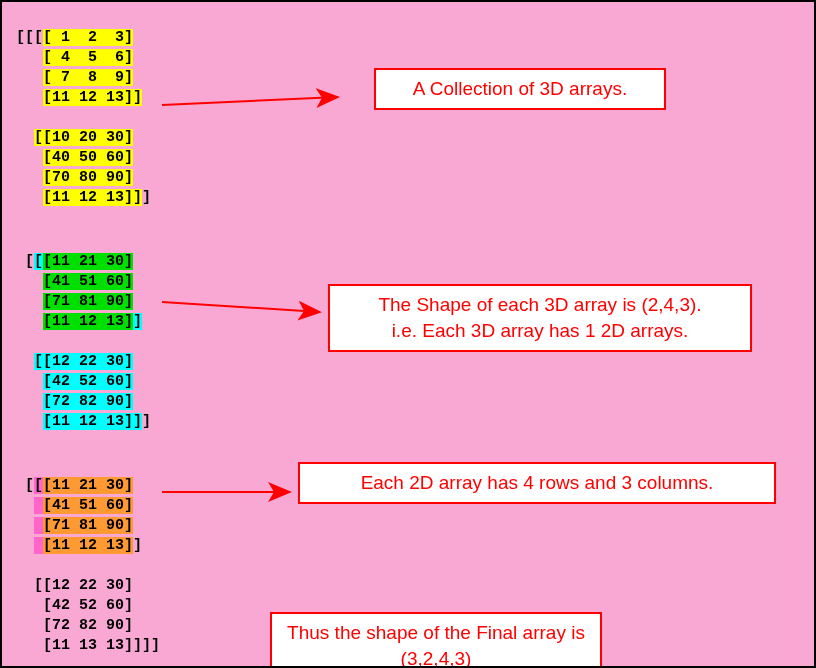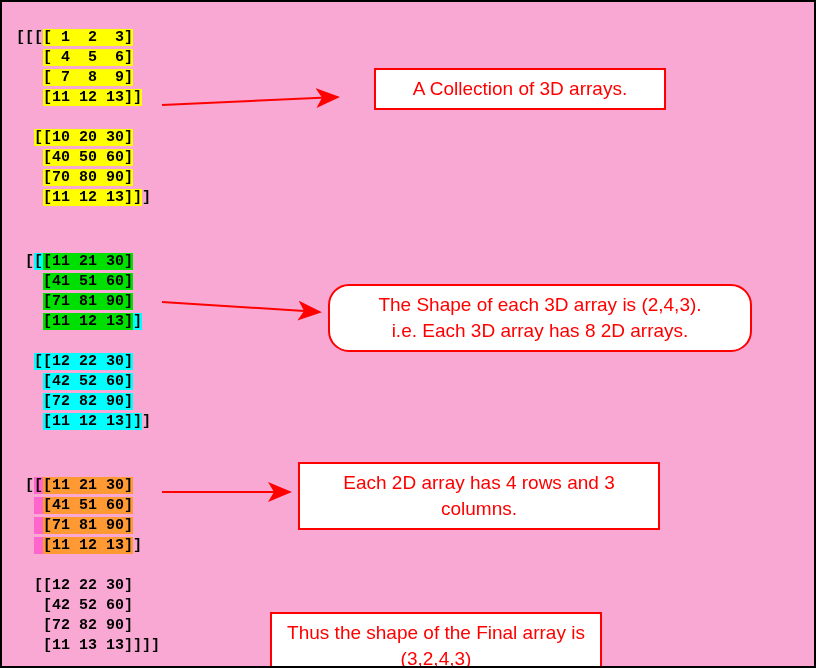--- a/index.html
+++ b/index.html
@@ -83,26 +83,26 @@
 
 <span>  [[12 22 30]</span>
 <span>   [42 52 60]</span>
 <span>   [72 82 90]</span>
 <span>   [11 13 13]]]]</span></div>
 
   <div class="callout" style="left:344px; top:66px; width:292px;margin-left:28px;">
     <span>A Collection of 3D arrays.</span><br>
   </div>
 
-  <div class="callout" style="left:326px; top:282px; width:424px;border-radius:21px;">
+  <div class="callout" style="left:326px; top:282px; width:424px;">
     <span>The Shape of each 3D array is (2,4,3).</span><br>
-    <span>i.e. Each 3D array has 8 2D arrays.</span>
+    <span>i.e. Each 3D array has 1 2D arrays.</span>
   </div>
 
-  <div class="callout" style="left:296px; top:460px; width:362px;">
+  <div class="callout" style="left:296px; top:460px; width:478px;">
     <span>Each 2D array has 4 rows and 3 columns.</span><br>
   </div>
 
   <div class="callout" style="left:268px; top:610px; width:332px;">
     <span>Thus the shape of the Final array is</span><br>
     <span>(3,2,4,3)</span>
   </div>
 
   <svg class="arrows">
     <defs>

